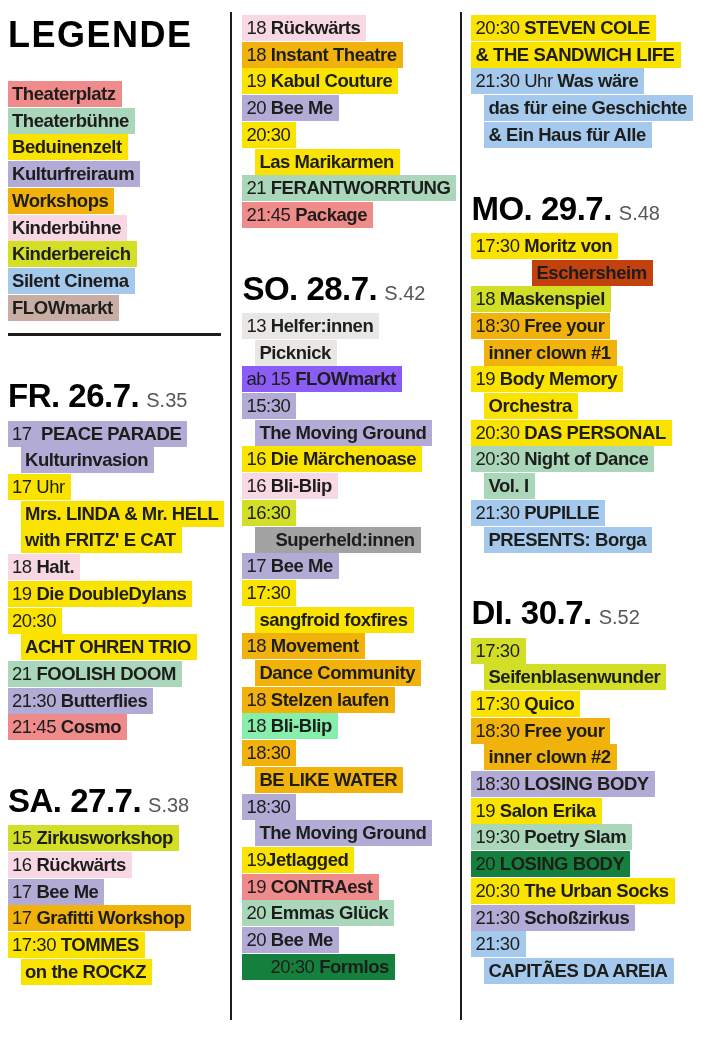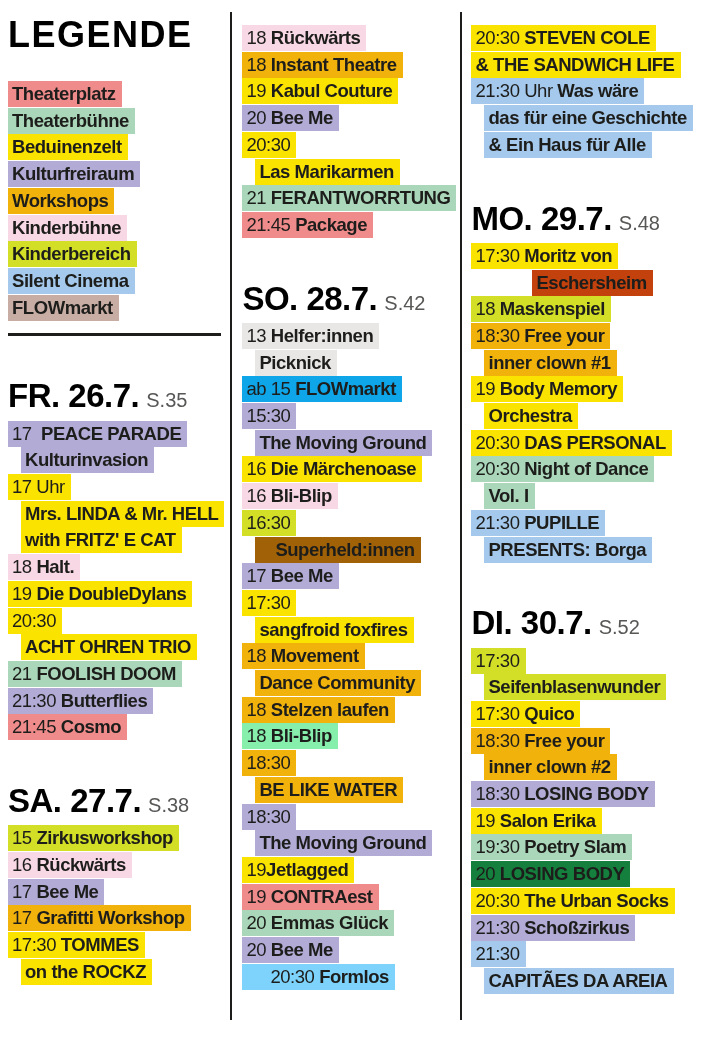--- a/index.html
+++ b/index.html
@@ -14,21 +14,21 @@
   .col-1{width:242px;padding-left:8px;padding-right:6px;}
   .col-2{width:242px;padding-left:10px;padding-right:4px;}
   .col-3{width:232px;padding-left:9px;}
   .divider{width:2px;background:#1d1d1b;height:1008px;margin-top:12px;flex:none;}
   .legend-title{
     font-size:36px;font-weight:bold;letter-spacing:1.5px;color:#000;
     margin:4px 0 28px 0;line-height:1;
   }
   .rule{border:none;border-top:3px solid #1d1d1b;width:213px;margin:12px 0 0 0;}
   .day-block{margin-top:42px;}
-  .day-block.flush{margin-top:12px;}
+  .day-block.flush{margin-top:2px;}
   .day-header{
     font-size:33px;font-weight:bold;letter-spacing:-0.5px;color:#000;
     line-height:1.1;margin-bottom:6px;white-space:pre;
   }
   .page-ref{font-size:20px;font-weight:normal;letter-spacing:0;color:#575756;margin-left:7px;}
   .line{line-height:26.7px;white-space:pre;font-size:18.5px;letter-spacing:-0.45px;}
   .line-ind{padding-left:13px;}
   .hl{padding:2px 6px 3px 4px;}
   .t{font-weight:normal;}
   .b{font-weight:bold;}
@@ -126,35 +126,35 @@
           <div class="line"><span class="hl" style="background: rgb(240, 139, 139);"><span class="t">21:45 </span><span class="b">Package</span></span></div>
         </div>
       </div>
       <div class="day-block">
         <div class="day-header"><span>SO. 28.7.</span><span class="page-ref">S.42</span></div>
         <div class="event">
           <div class="line"><span class="hl" style="background: rgb(232, 231, 229);"><span class="t">13 </span><span class="b">Helfer:innen</span></span></div>
           <div class="line line-ind"><span class="hl" style="background: rgb(232, 231, 229);"><span class="b">Picknick</span></span></div>
         </div>
         <div class="event">
-          <div class="line"><span class="hl" style="background: #0ea5e9; text-align: center;"><span class="t">ab 15 </span><span class="b">FLOWmarkt</span></span></div>
+          <div class="line"><span class="hl" style="background: #8b5cf6; text-align: center;"><span class="t">ab 15 </span><span class="b">FLOWmarkt</span></span></div>
         </div>
         <div class="event">
           <div class="line"><span class="hl" style="background: rgb(177, 171, 214);"><span class="t">15:30</span></span></div>
           <div class="line line-ind"><span class="hl" style="background: rgb(177, 171, 214);"><span class="b">The Moving Ground</span></span></div>
         </div>
         <div class="event">
           <div class="line"><span class="hl" style="background: rgb(251, 227, 0);"><span class="t">16 </span><span class="b">Die Märchenoase</span></span></div>
         </div>
         <div class="event">
           <div class="line"><span class="hl" style="background: rgb(249, 216, 229);"><span class="t">16 </span><span class="b">Bli-Blip</span></span></div>
         </div>
         <div class="event">
           <div class="line"><span class="hl" style="background: rgb(211, 223, 38);"><span class="t">16:30</span></span></div>
-          <div class="line line-ind"><span class="hl" style="background: #a16207; padding-left: 20px;"><span class="b">Superheld:innen</span></span></div>
+          <div class="line line-ind"><span class="hl" style="background: #a3a3a3; padding-left: 20px;"><span class="b">Superheld:innen</span></span></div>
         </div>
         <div class="event">
           <div class="line"><span class="hl" style="background: rgb(177, 171, 214);"><span class="t">17 </span><span class="b">Bee Me</span></span></div>
         </div>
         <div class="event">
           <div class="line"><span class="hl" style="background: rgb(251, 227, 0);"><span class="t">17:30</span></span></div>
           <div class="line line-ind"><span class="hl" style="background: rgb(251, 227, 0);"><span class="b">sangfroid foxfires</span></span></div>
         </div>
         <div class="event">
           <div class="line"><span class="hl" style="background: rgb(242, 178, 12);"><span class="t">18 </span><span class="b">Movement</span></span></div>
@@ -180,21 +180,21 @@
         <div class="event">
           <div class="line"><span class="hl" style="background: rgb(240, 139, 139);"><span class="t">19 </span><span class="b">CONTRAest</span></span></div>
         </div>
         <div class="event">
           <div class="line"><span class="hl" style="background: rgb(170, 215, 185);"><span class="t">20 </span><span class="b">Emmas Glück</span></span></div>
         </div>
         <div class="event">
           <div class="line"><span class="hl" style="background: rgb(177, 171, 214);"><span class="t">20 </span><span class="b">Bee Me</span></span></div>
         </div>
         <div class="event">
-          <div class="line"><span class="hl" style="background: #7dd3fc; padding-left: 28px;"><span class="t">20:30 </span><span class="b">Formlos</span></span></div>
+          <div class="line"><span class="hl" style="background: #15803d; padding-left: 28px;"><span class="t">20:30 </span><span class="b">Formlos</span></span></div>
         </div>
       </div>
     </div>
   <div class="divider"></div>
   <div class="col col-3">
       <div class="day-block flush">
         <div class="event">
           <div class="line"><span class="hl" style="background: rgb(251, 227, 0);"><span class="t">20:30 </span><span class="b">STEVEN COLE</span></span></div>
           <div class="line"><span class="hl" style="background: rgb(251, 227, 0);"><span class="b">&amp; THE SANDWICH LIFE</span></span></div>
         </div>

